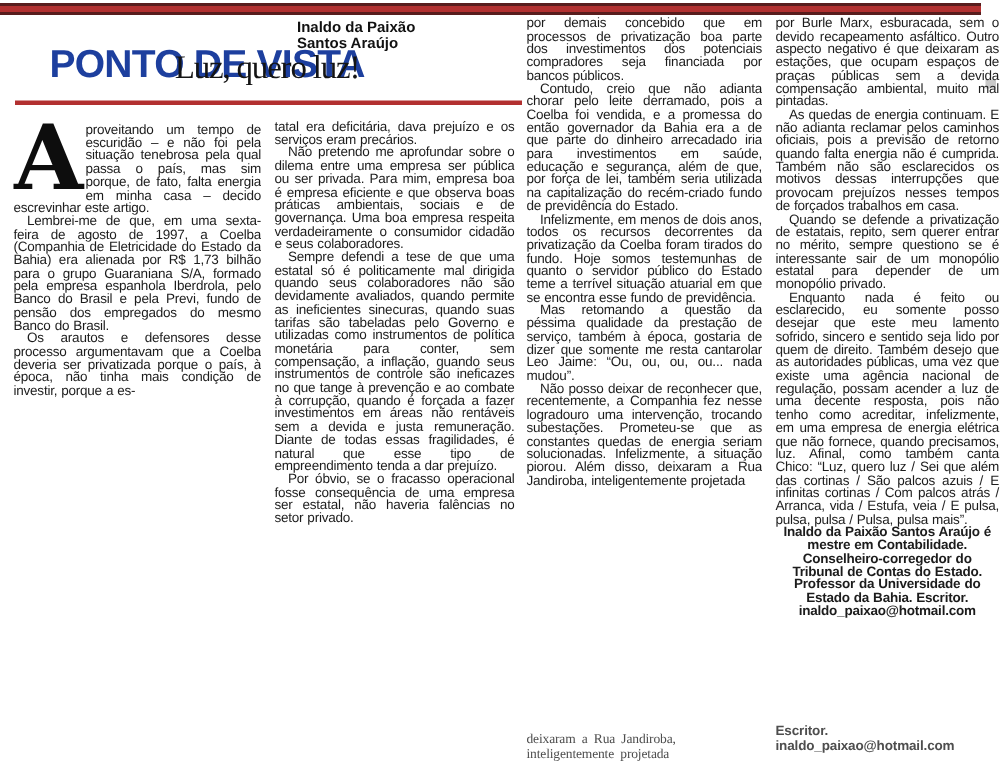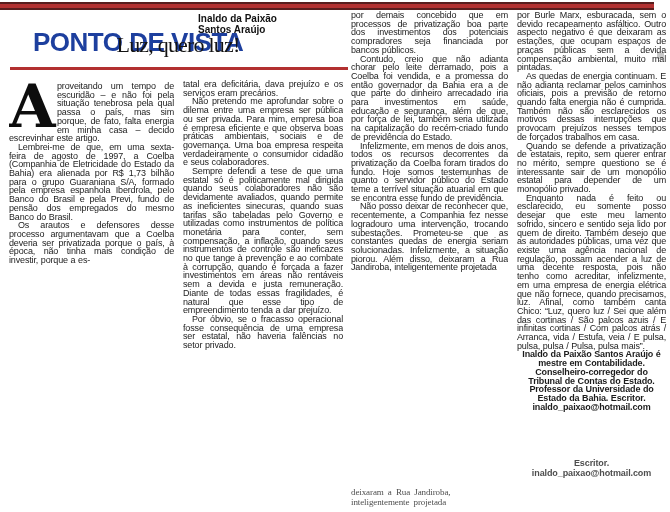--- a/index.html
+++ b/index.html
@@ -46,21 +46,21 @@
     text-align:left;
   }
   .bio{margin:0;font-weight:bold;text-align:center;text-indent:0;}
   
   .dup{
     position:absolute;color:#4e4e4e;font-size:9px;line-height:9.6px;
     letter-spacing:-0.1px;filter:blur(0.3px);
   }
   .dup2{left:185px;top:519px;width:158px;word-spacing:3px;}
   .dup3{left:351px;top:488px;width:157px;word-spacing:2px;font-family:Liberation Serif, serif;}
-  .dup4{left:517px;top:459px;width:149px;text-align:center;font-weight:bold;}
+  .dup4{left:517px;top:483px;width:149px;text-align:left;font-weight:bold;}
 </style>
 </head>
 <body>
 
 <div class="page">
 
   <div class="topbar"></div>
   <div class="artifact"></div>
 
   <header>
@@ -83,20 +83,21 @@
     <p class="p cont">tatal era deficitária, dava prejuízo e os serviços eram precários.</p>
     <p class="p">Não pretendo me aprofundar sobre o dilema entre uma empresa ser pública ou ser privada. Para mim, empresa boa é empresa eficiente e que observa boas práticas ambientais, sociais e de governança. Uma boa empresa respeita verdadeiramente o consumidor cidadão e seus colaboradores.</p>
     <p class="p">Sempre defendi a tese de que uma estatal só é politicamente mal dirigida quando seus colaboradores não são devidamente avaliados, quando permite as ineficientes sinecuras, quando suas tarifas são tabeladas pelo Governo e utilizadas como instrumentos de política monetária para conter, sem compensação, a inflação, quando seus instrumentos de controle são ineficazes no que tange à prevenção e ao combate à corrupção, quando é forçada a fazer investimentos em áreas não rentáveis sem a devida e justa remuneração. Diante de todas essas fragilidades, é natural que esse tipo de empreendimento tenda a dar prejuízo.</p>
     <p class="p">Por óbvio, se o fracasso operacional fosse consequência de uma empresa ser estatal, não haveria falências no setor privado.</p>
   </section>
 
   <section class="col c3">
     <p class="p cont">por demais concebido que em processos de privatização boa parte dos investimentos dos potenciais compradores seja financiada por bancos públicos.</p>
     <p class="p">Contudo, creio que não adianta chorar pelo leite derramado, pois a Coelba foi vendida, e a promessa do então governador da Bahia era a de que parte do dinheiro arrecadado iria para investimentos em saúde, educação e segurança, além de que, por força de lei, também seria utilizada na capitalização do recém-criado fundo de previdência do Estado.</p>
     <p class="p">Infelizmente, em menos de dois anos, todos os recursos decorrentes da privatização da Coelba foram tirados do fundo. Hoje somos testemunhas de quanto o servidor público do Estado teme a terrível situação atuarial em que se encontra esse fundo de previdência.</p>
+    <p class="p">Mas retomando a questão da péssima qualidade da prestação de serviço, também à época, gostaria de dizer que somente me resta cantarolar Leo Jaime: “Ou, ou, ou, ou... nada mudou”.</p>
     <p class="p">Não posso deixar de reconhecer que, recentemente, a Companhia fez nesse logradouro uma intervenção, trocando subestações. Prometeu-se que as constantes quedas de energia seriam solucionadas. Infelizmente, a situação piorou. Além disso, deixaram a Rua Jandiroba, inteligentemente projetada</p>
   </section>
 
   <section class="col c4">
     <p class="p cont">por Burle Marx, esburacada, sem o devido recapeamento asfáltico. Outro aspecto negativo é que deixaram as estações, que ocupam espaços de praças públicas sem a devida compensação ambiental, muito mal pintadas.</p>
     <p class="p">As quedas de energia continuam. E não adianta reclamar pelos caminhos oficiais, pois a previsão de retorno quando falta energia não é cumprida. Também não são esclarecidos os motivos dessas interrupções que provocam prejuízos nesses tempos de forçados trabalhos em casa.</p>
     <p class="p">Quando se defende a privatização de estatais, repito, sem querer entrar no mérito, sempre questiono se é interessante sair de um monopólio estatal para depender de um monopólio privado.</p>
     <p class="p">Enquanto nada é feito ou esclarecido, eu somente posso desejar que este meu lamento sofrido, sincero e sentido seja lido por quem de direito. Também desejo que as autoridades públicas, uma vez que existe uma agência nacional de regulação, possam acender a luz de uma decente resposta, pois não tenho como acreditar, infelizmente, em uma empresa de energia elétrica que não fornece, quando precisamos, luz. Afinal, como também canta Chico: “Luz, quero luz / Sei que além das cortinas / São palcos azuis / E infinitas cortinas / Com palcos atrás / Arranca, vida / Estufa, veia / E pulsa, pulsa, pulsa / Pulsa, pulsa mais”.</p>
     <p class="bio">Inaldo da Paixão Santos Araújo é mestre em Contabilidade. Conselheiro-corregedor do Tribunal de Contas do Estado. Professor da Universidade do Estado da Bahia. Escritor.</p>
     <p class="bio">inaldo_paixao@hotmail.com</p>

